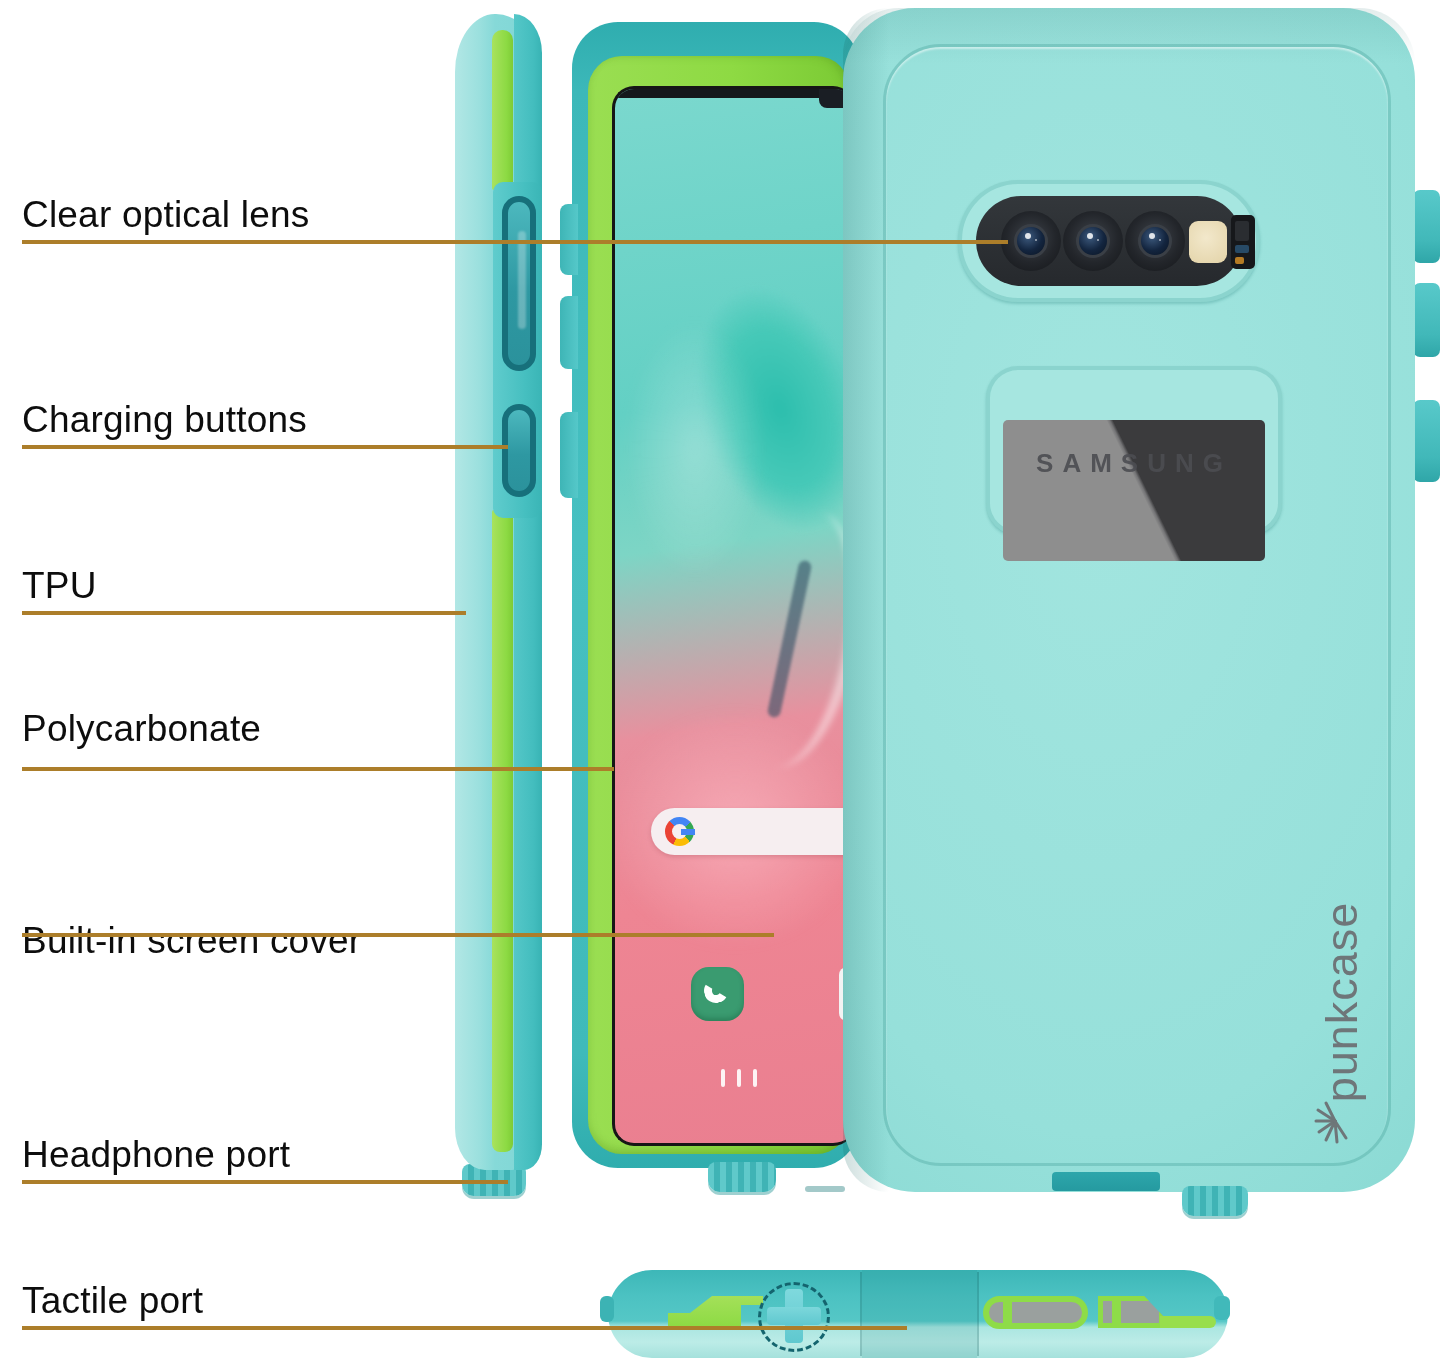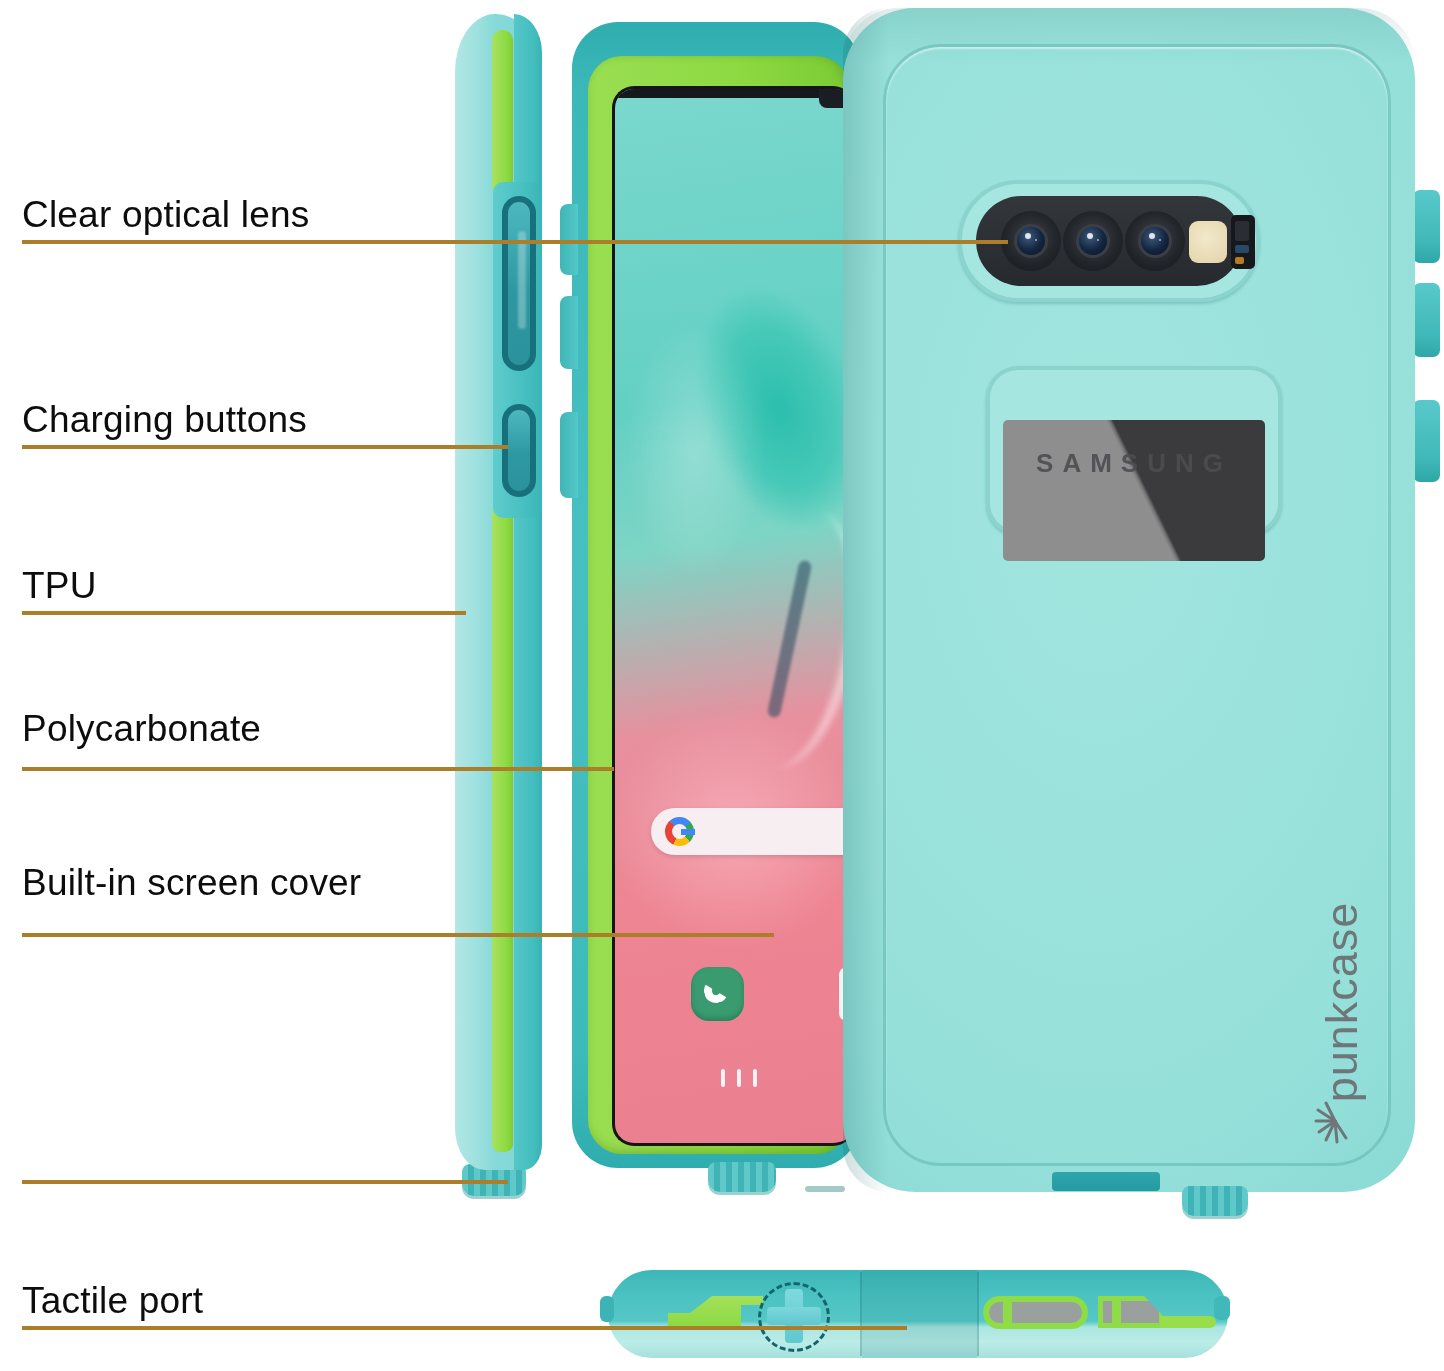--- a/index.html
+++ b/index.html
@@ -7,21 +7,21 @@
   .stage{position:relative;width:1444px;height:1371px;background:#fff;overflow:hidden;}
   .abs{position:absolute;}
 
   
   .feature-label{position:absolute;left:22px;font-size:37px;color:#0d0d0d;line-height:1.05;z-index:60;letter-spacing:.2px;}
   .leader-line{position:absolute;left:22px;height:4px;background:#ac7e2a;z-index:60;}
   .lab1{top:196px}.lin1{top:240px;width:986px}
   .lab2{top:401px}.lin2{top:445px;width:486px}
   .lab3{top:567px}.lin3{top:611px;width:444px}
   .lab4{top:710px}.lin4{top:767px;width:592px}
-  .lab5{top:864px}.lin5{top:933px;width:752px}
+  .lab5{top:922px}.lin5{top:933px;width:752px}
   .lab6{top:1136px}.lin6{top:1180px;width:486px}
   .lab7{top:1282px}.lin7{top:1326px;width:885px}
 
   
   .side-view{left:455px;top:14px;width:87px;height:1156px;z-index:10;
     background:linear-gradient(90deg,#b2e7e5 0%,#9be0de 28%,#86d9d8 46%,#7ed6d5 100%);
     border-radius:40px 46px 30px 30px / 58px 64px 42px 42px;}
   .side-right{right:0;top:0;width:28px;height:100%;background:linear-gradient(90deg,#55c7c8,#43bdbe 70%,#38b3b4);
     border-radius:0 46px 30px 0 / 0 64px 42px 0;}
   .side-stripe{left:37px;width:21px;background:linear-gradient(90deg,#a9e25e,#8cda43 70%,#7ecb36);}
@@ -146,20 +146,21 @@
   <div class="feature-label lab1">Clear optical lens</div>
   <div class="leader-line lin1"></div>
   <div class="feature-label lab2">Charging buttons</div>
   <div class="leader-line lin2"></div>
   <div class="feature-label lab3">TPU</div>
   <div class="leader-line lin3"></div>
   <div class="feature-label lab4">Polycarbonate</div>
   <div class="leader-line lin4"></div>
   <div class="feature-label lab5">Built-in screen cover</div>
   <div class="leader-line lin5"></div>
+  <div class="feature-label lab6">Headphone port</div>
   <div class="leader-line lin6"></div>
   <div class="feature-label lab7">Tactile port</div>
   <div class="leader-line lin7"></div>
 
   <div class="abs side-view">
     <div class="abs side-right"></div>
     <div class="abs side-stripe stripe-a"></div>
     <div class="abs side-stripe stripe-b"></div>
     <div class="abs side-btn-plate">
       <div class="abs side-btn vol">

